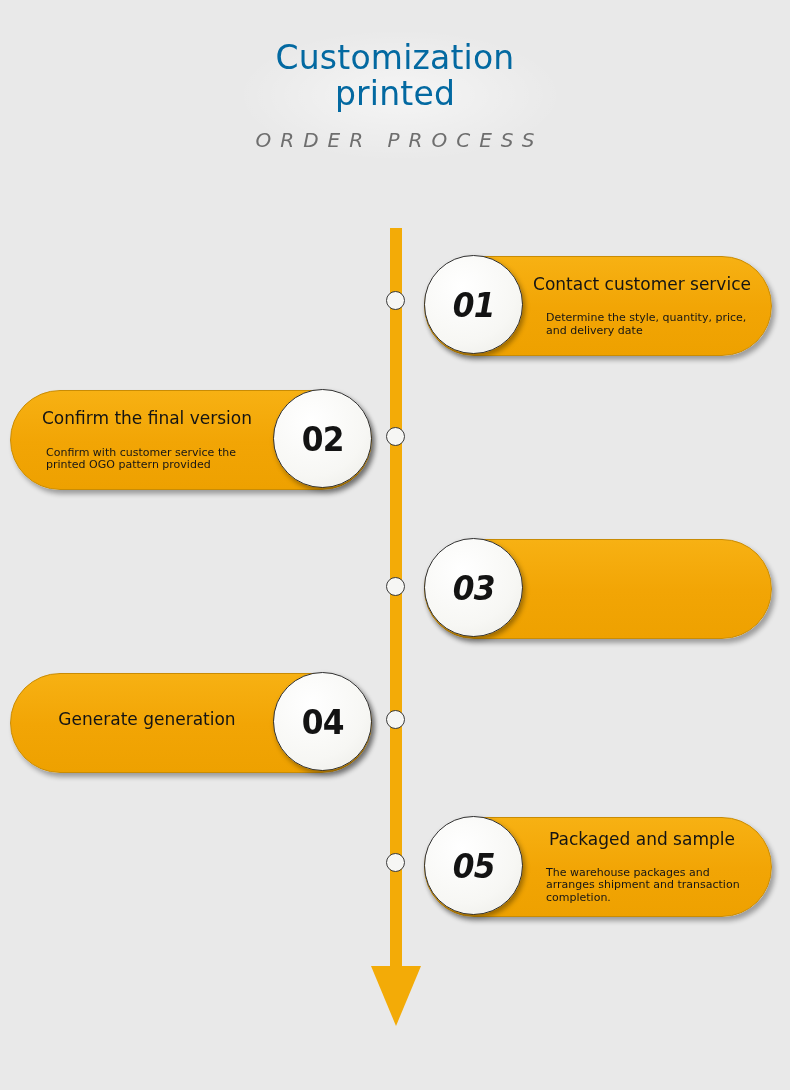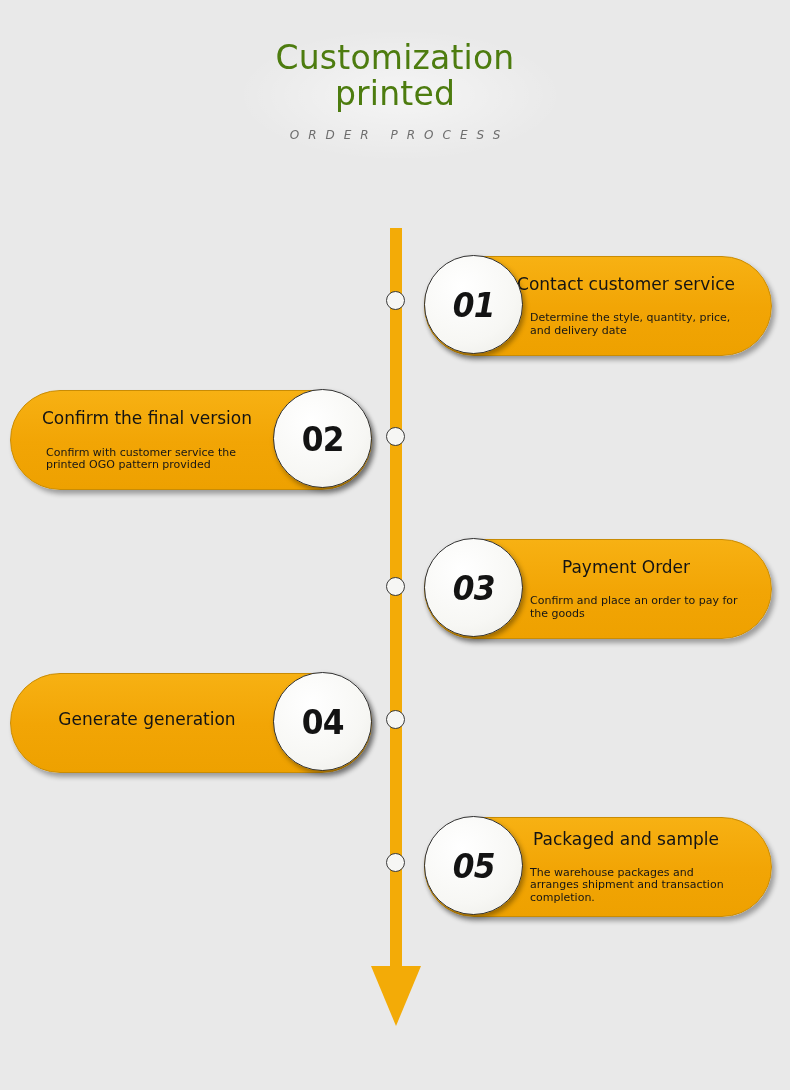--- a/index.html
+++ b/index.html
@@ -30,29 +30,29 @@
   .header {
     position: absolute;
     left: 0;
     top: 40px;
     width: 790px;
     text-align: center;
   }
   .title {
     font-size: 33px;
     line-height: 36px;
-    color: #4d7c0f;
+    color: #0369a1;
     font-weight: 400;
     letter-spacing: 0.2px;
     margin: 0 auto;
     width: 300px;
   }
   .subtitle {
     margin-top: 16px;
-    font-size: 12px;
+    font-size: 20px;
     font-style: italic;
     letter-spacing: 9px;
     color: #6e6e6e;
     font-weight: 400;
     text-indent: 9px;
   }
 
   
   .spine {
     position: absolute;
@@ -134,21 +134,21 @@
 
   .card-body {
     position: absolute;
     top: 0;
     height: 100px;
     display: flex;
     flex-direction: column;
     justify-content: center;
     box-sizing: border-box;
   }
-  .step.right .card-body { left: 84px; width: 248px; padding: 0 14px 0 2px; gap: 11px; }
+  .step.right .card-body { left: 100px; width: 248px; padding: 0 14px 0 2px; gap: 11px; }
   .step.left  .card-body { left: 0px;   width: 262px; padding: 0 2px 0 14px; gap: 12px; }
 
   .card-title {
     font-size: 17px;
     line-height: 19px;
     color: #141414;
     font-weight: 400;
     text-align: center;
     margin-bottom: 7px;
   }
@@ -197,24 +197,20 @@
       <div class="card-body">
         <div class="card-title">Confirm the final version</div>
         <div class="card-desc">Confirm with customer service the printed OGO pattern provided</div>
       </div>
     </div>
     <div class="step right" style="top: 539px;">
       <div class="card"></div>
       <div class="badge">
         <span class="badge-num">03</span>
       </div>
-      <div class="card-body">
-        <div class="card-title">Payment Order</div>
-        <div class="card-desc">Confirm and place an order to pay for the goods</div>
-      </div>
     </div>
     <div class="step left" style="top: 673px;">
       <div class="card"></div>
       <div class="badge">
         <span class="badge-num">04</span>
       </div>
       <div class="card-body">
         <div class="card-title">Generate generation</div>
       </div>
     </div>

